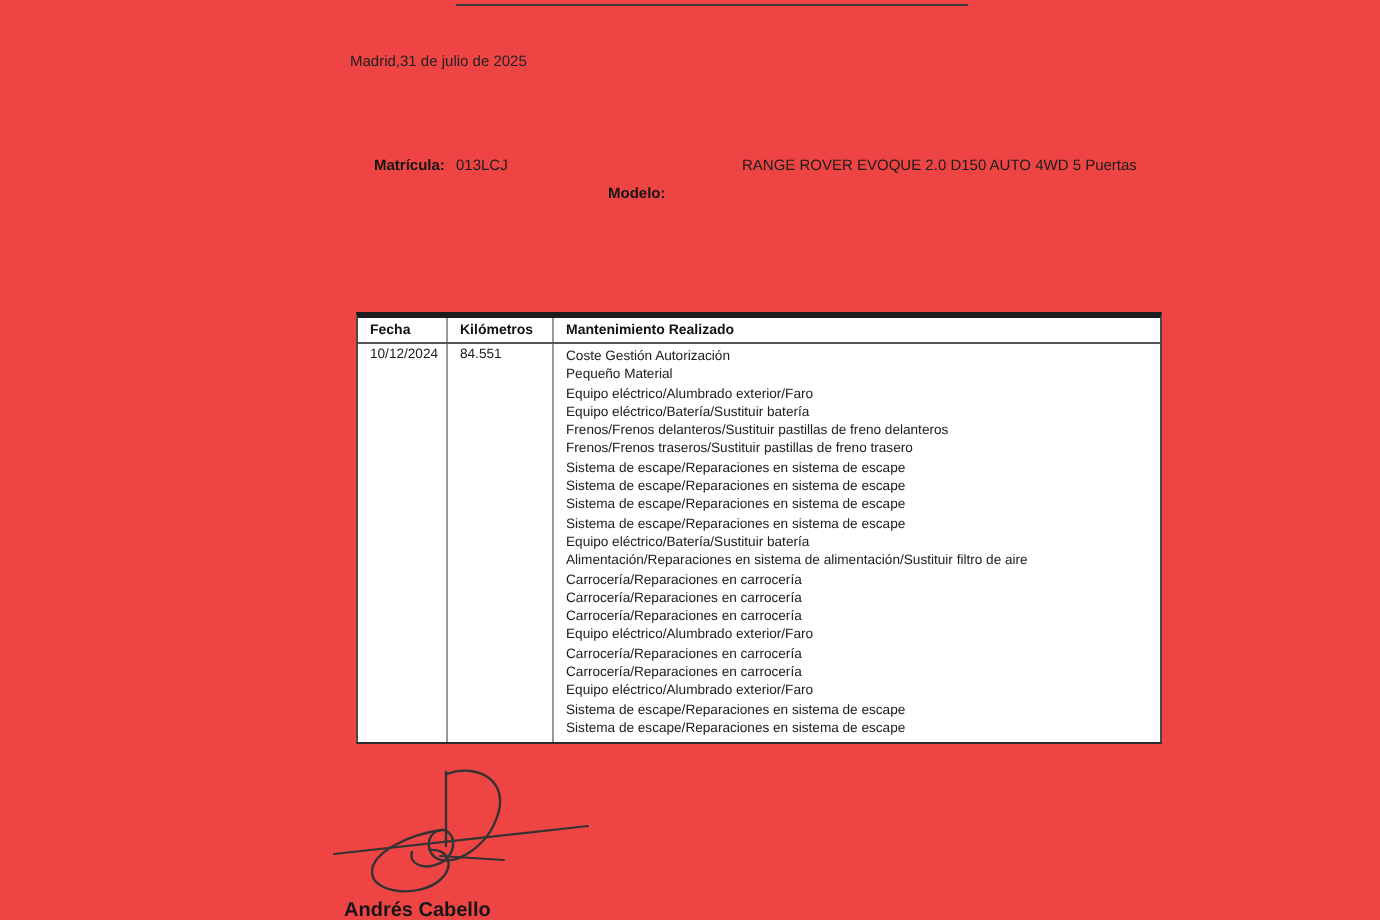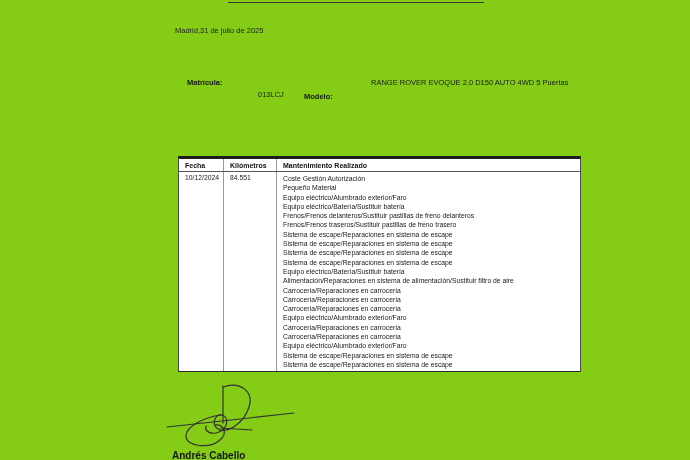--- a/index.html
+++ b/index.html
@@ -4,21 +4,21 @@
 <style>
   html,body{margin:0;padding:0;}
   body{
     width:690px;height:460px;
     background:#ffffff;
     font-family:"Liberation Sans", sans-serif;
     color:#1c1c1c;
     position:relative;
     overflow:hidden;
   }
-  .page{position:absolute;inset:0;background:#84cc16;}
+  .page{position:absolute;inset:0;background:#ef4444;}
 
   
   .title-clip{
     position:absolute;left:228px;top:0;width:256px;height:4px;
     overflow:hidden;
   }
   .title-clip .title-text{
     display:block;margin-top:-9px;
     font-size:9px;font-weight:bold;letter-spacing:0.4px;
     white-space:nowrap;
@@ -28,21 +28,21 @@
   }
 
   .date-line{
     position:absolute;left:175px;top:26px;
     font-size:7.5px;color:#222;
   }
 
   .vehicle-line{position:absolute;left:175px;top:78px;font-size:7.5px;}
   .vehicle-line .lbl{font-weight:bold;color:#161616;}
   .plate-label{position:absolute;left:0;top:0;margin-left:12px;}
-  .plate-value{position:absolute;left:53px;top:12px;margin-left:30px;}
+  .plate-value{position:absolute;left:53px;top:0;}
   .model-label{position:absolute;left:129px;top:14px;}
   .model-value{position:absolute;left:165px;top:0;white-space:nowrap;padding-left:31px;}
 
   
   .doc-table{
     position:absolute;left:178px;top:156px;width:403px;
     border:1px solid #4a4a4a;
     border-top:3px solid #1d1d1d;
     border-bottom:1.5px solid #2c2c2c;
     background:#fff;

